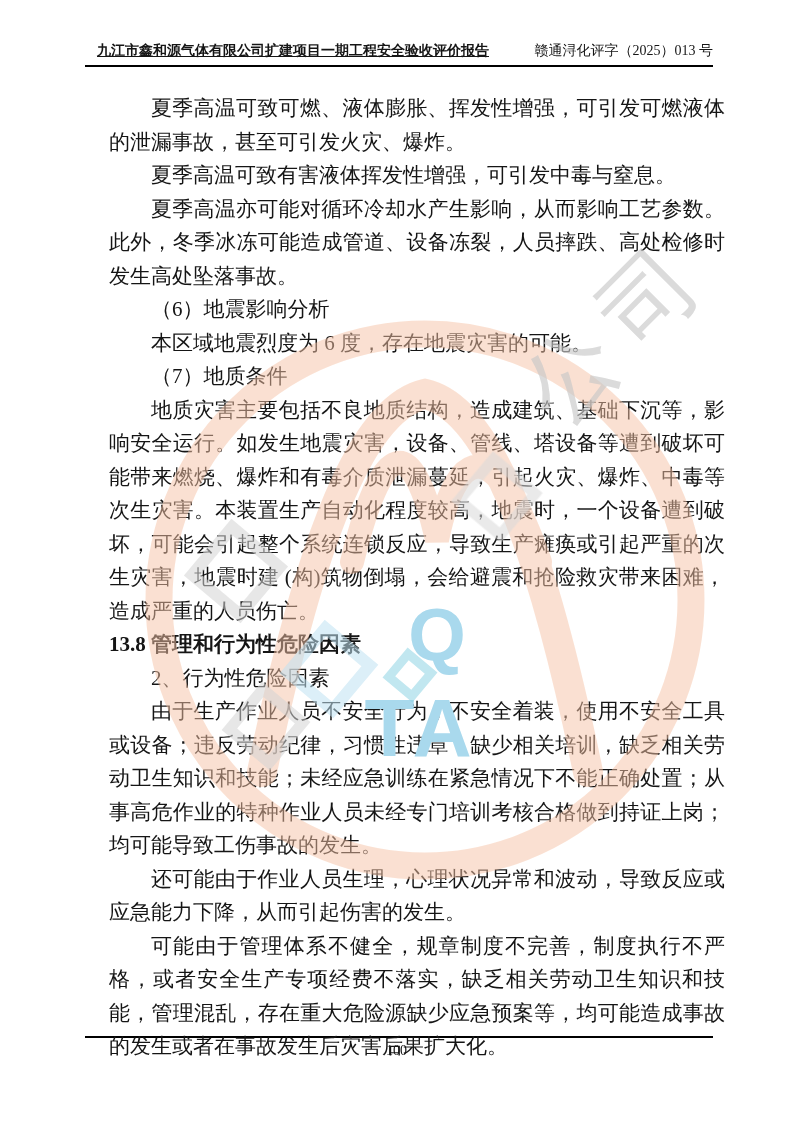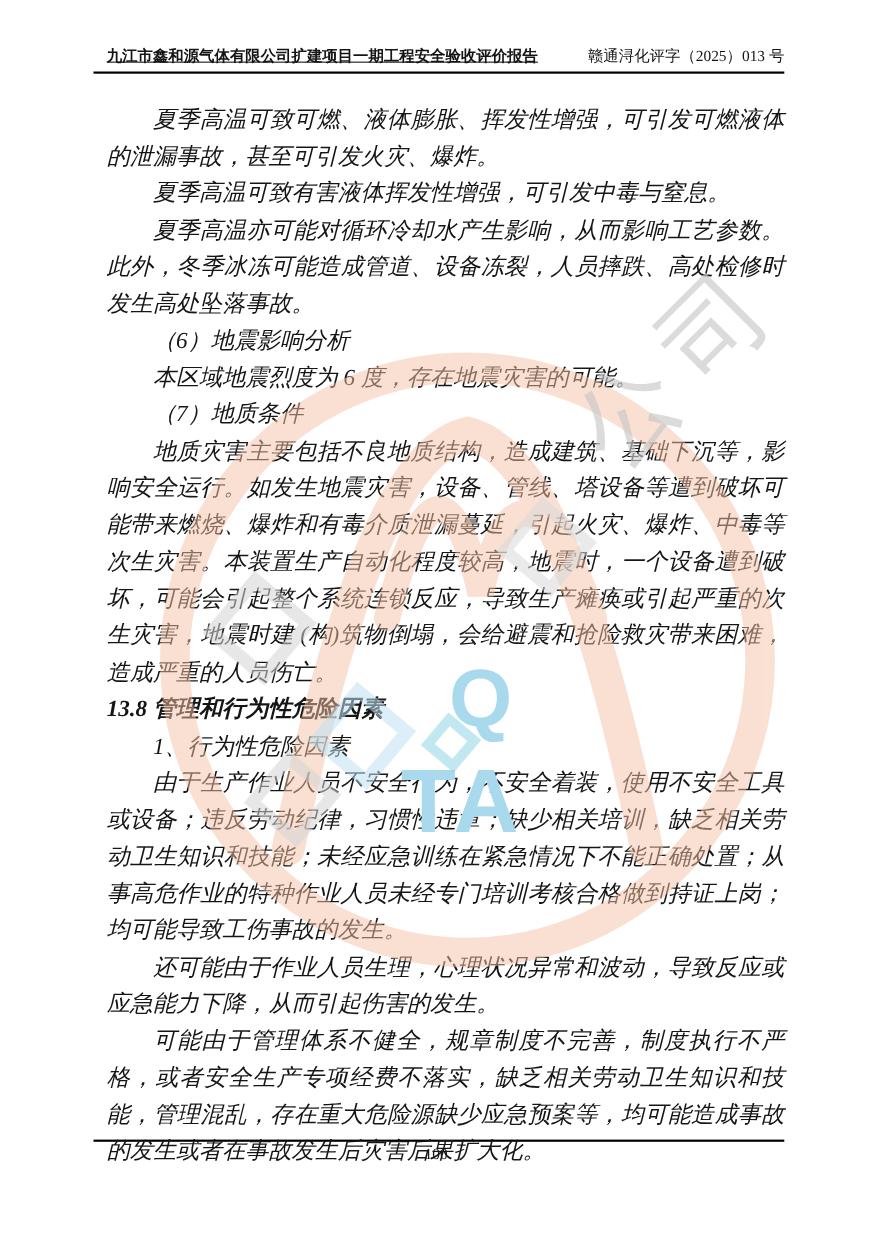--- a/index.html
+++ b/index.html
@@ -14,22 +14,22 @@
     border-bottom:2px solid #000; padding-bottom:5px;
     display:flex; justify-content:space-between; align-items:flex-end;
   }
   .header-left {
     font-size:14px; font-weight:bold; text-decoration:underline;
     margin-left:12px; white-space:nowrap;
   }
   .header-right { font-size:14px; font-weight:normal; white-space:nowrap; }
   
   .body-text {
-    position:absolute; left:97px; top:92px; width:616px;
-    font-size:21px; line-height:33.5px; text-align:justify; z-index:1;font-style:italic;
+    position:absolute; left:109px; top:92px; width:616px;
+    font-size:21px; line-height:33.5px; text-align:justify; z-index:1;
   }
   .para { margin:0; }
   .para.indent { text-indent:2em; }
   .para.heading { font-weight:bold; text-indent:0; font-size:21px; }
   
   .watermark {
     position:absolute; left:0; top:0; width:793px; height:1122px;
     z-index:2; pointer-events:none;
   }
   
@@ -54,21 +54,21 @@
 
   <div class="body-text">
       <p class="para indent">夏季高温可致可燃、液体膨胀、挥发性增强，可引发可燃液体的泄漏事故，甚至可引发火灾、爆炸。</p>
       <p class="para indent">夏季高温可致有害液体挥发性增强，可引发中毒与窒息。</p>
       <p class="para indent">夏季高温亦可能对循环冷却水产生影响，从而影响工艺参数。此外，冬季冰冻可能造成管道、设备冻裂，人员摔跌、高处检修时发生高处坠落事故。</p>
       <p class="para indent">（6）地震影响分析</p>
       <p class="para indent">本区域地震烈度为 6 度，存在地震灾害的可能。</p>
       <p class="para indent">（7）地质条件</p>
       <p class="para indent">地质灾害主要包括不良地质结构，造成建筑、基础下沉等，影响安全运行。如发生地震灾害，设备、管线、塔设备等遭到破坏可能带来燃烧、爆炸和有毒介质泄漏蔓延，引起火灾、爆炸、中毒等次生灾害。本装置生产自动化程度较高，地震时，一个设备遭到破坏，可能会引起整个系统连锁反应，导致生产瘫痪或引起严重的次生灾害，地震时建 (构)筑物倒塌，会给避震和抢险救灾带来困难，造成严重的人员伤亡。</p>
       <p class="para heading">13.8 管理和行为性危险因素</p>
-      <p class="para indent">1、行为性危险因素</p>
+      <p class="para indent">2、行为性危险因素</p>
       <p class="para indent">由于生产作业人员不安全行为，不安全着装，使用不安全工具或设备；违反劳动纪律，习惯性违章；缺少相关培训，缺乏相关劳动卫生知识和技能；未经应急训练在紧急情况下不能正确处置；从事高危作业的特种作业人员未经专门培训考核合格做到持证上岗；均可能导致工伤事故的发生。</p>
       <p class="para indent">还可能由于作业人员生理，心理状况异常和波动，导致反应或应急能力下降，从而引起伤害的发生。</p>
       <p class="para indent">可能由于管理体系不健全，规章制度不完善，制度执行不严格，或者安全生产专项经费不落实，缺乏相关劳动卫生知识和技能，管理混乱，存在重大危险源缺少应急预案等，均可能造成事故的发生或者在事故发生后灾害后果扩大化。</p>
     </div>
 
   <svg class="watermark" viewBox="0 0 793 1122" xmlns="http://www.w3.org/2000/svg">
 
     <g opacity="0.50">
       <circle cx="425" cy="600" r="266" fill="none" stroke="#f6c3a6" stroke-width="27"></circle>
       <path d="M 262 772 C 318 500 372 406 425 394 C 478 406 532 500 588 772" fill="none" stroke="#f6c3a6" stroke-width="30" stroke-linecap="round"></path>

